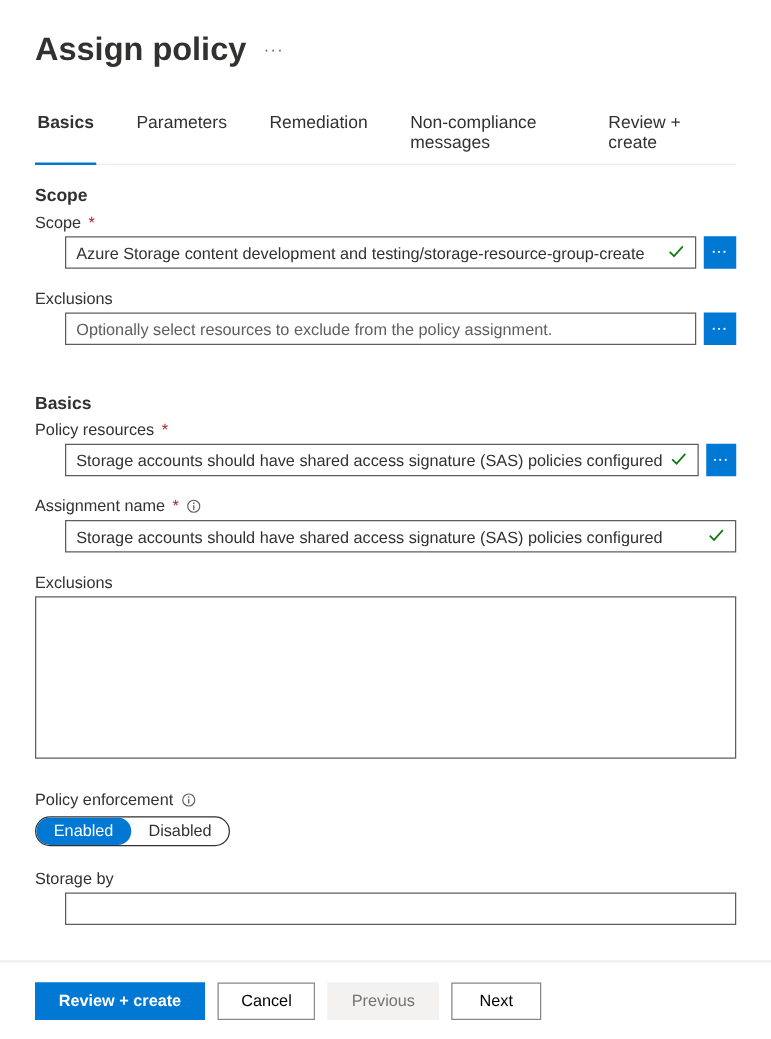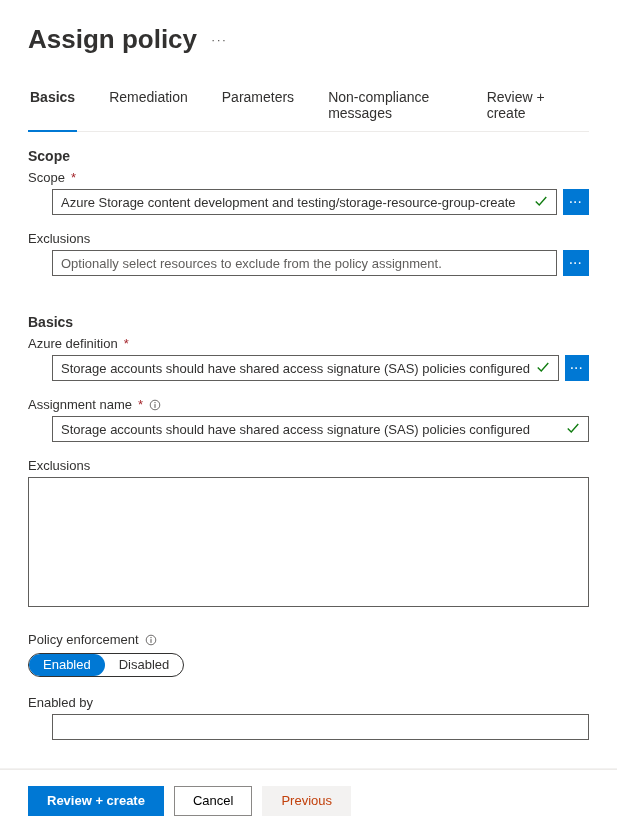--- a/index.html
+++ b/index.html
@@ -135,21 +135,21 @@
       min-width: 72px;
     }
     .btn.primary {
       background: #0078d4;
       color: #fff;
       border-color: #0078d4;
       font-weight: 600;
     }
     .btn.disabled {
       background: #f3f2f1;
-      color: #c2410c;
+      color: #737373;
       border-color: #f3f2f1;
       cursor: default;
     }
     input.plain {
       flex:1;
       height: 26px;
       border: 1px solid #605e5c;
       padding: 0 8px;
       font-size: 13px;
       font-family: inherit;
@@ -160,22 +160,22 @@
 <body>
 
 <div class="page">
   <div class="title-row">
     <div class="title">Assign policy</div>
     <div class="more">···</div>
   </div>
 
   <div class="tabs">
     <div class="tab selected">Basics</div>
+    <div class="tab">Parameters</div>
     <div class="tab">Remediation</div>
-    <div class="tab">Parameters</div>
     <div class="tab">Non-compliance messages</div>
     <div class="tab">Review + create</div>
   </div>
 
   
   <div class="section-title">Scope</div>
   <div class="label-row">
     <span class="label">Scope</span>
     <span class="req">*</span>
   </div>
@@ -204,21 +204,21 @@
       <span>···</span>
     </button>
   </div>
 
   <div style="height:14px;"></div>
 
   
   <div class="section-title">Basics</div>
 
   <div class="label-row" style="margin-top:4px;">
-    <span class="label">Azure definition</span>
+    <span class="label">Policy resources</span>
     <span class="req">*</span>
   </div>
   <div class="field-row">
     <div class="input">
       <span class="input-text">Storage accounts should have shared access signature (SAS) policies configured</span>
       <span class="check">
         <svg width="14" height="14" viewBox="0 0 16 16">
             <path fill="none" stroke="#107c10" stroke-width="1.6" d="M2 8.5 L6 12.5 L14 3.5"></path>
           </svg>
       </span>
@@ -260,25 +260,26 @@
         <rect x="7.3" y="6.8" width="1.4" height="5" fill="#605e5c"></rect>
         <rect x="7.3" y="4" width="1.4" height="1.6" fill="#605e5c"></rect>
       </svg>
   </div>
   <div class="toggle">
     <span class="on">Enabled</span>
     <span>Disabled</span>
   </div>
 
   <div class="label-row">
-    <span class="label">Enabled by</span>
+    <span class="label">Storage by</span>
   </div>
   <div class="field-row">
     <input class="plain" type="text" value="" style="">
   </div>
 
 </div>
 
 <div class="footer">
   <button class="btn primary">Review + create</button>
   <button class="btn">Cancel</button>
   <button class="btn disabled">Previous</button>
+  <button class="btn">Next</button>
 </div>
 
 </body></html>

